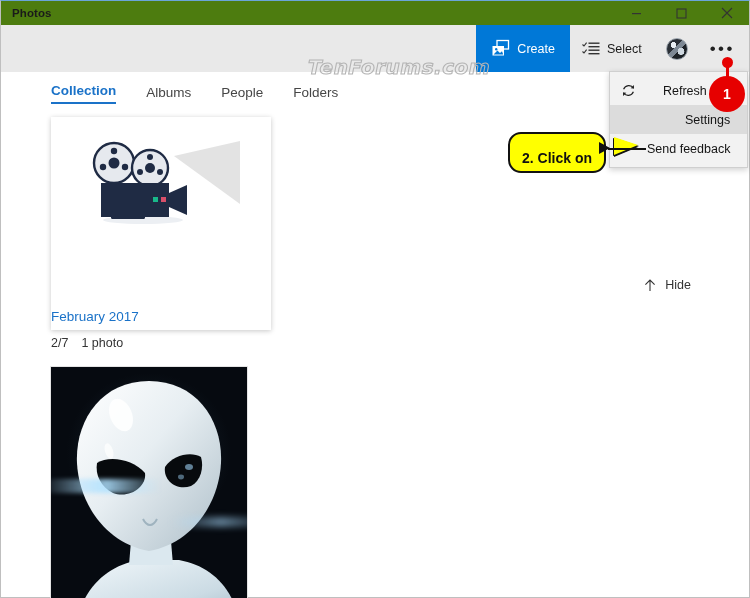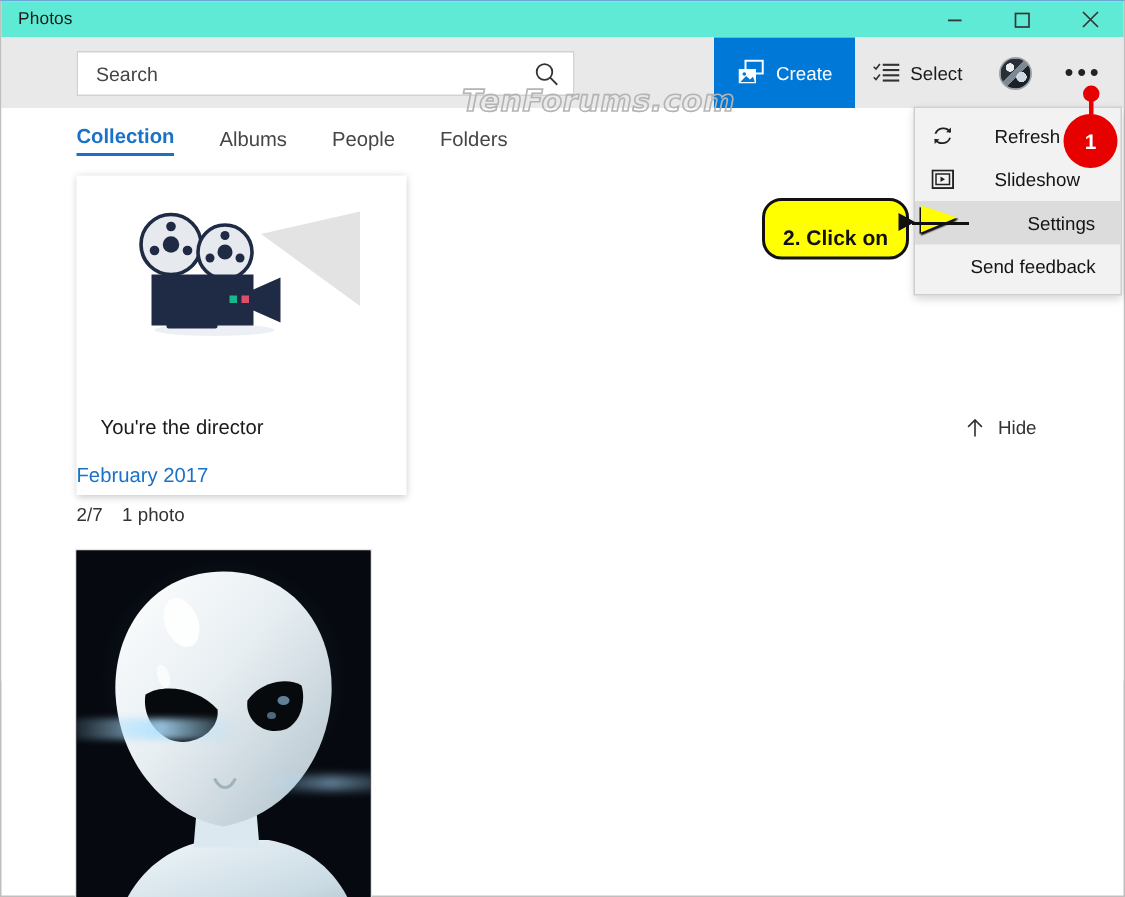--- a/index.html
+++ b/index.html
@@ -14,22 +14,22 @@
     width: 750px; height: 598px;
     background: #ffffff;
     border: 1px solid #bfbfbf;
     border-top: 1px solid #6aa5d8;
   }
 
   
   .titlebar {
     position: absolute; left: 0; top: 0;
     width: 748px; height: 24px;
-    background: #5eead4;
-    display: flex; align-items: center;
+    background: #4d7c0f;
+    display: flex; align-items: center; font-weight: bold;
   }
   .app-title {
     font-size: 11.5px; color: #1a1a1a;
     margin-left: 11px; letter-spacing: .1px;
   }
   .winbtns { position: absolute; right: 0; top: 0; display: flex; height: 24px; }
   .winbtn {
     width: 45px; height: 24px;
     display: flex; align-items: center; justify-content: center;
     color: #333;
@@ -274,29 +274,20 @@
       <div class="winbtn">
         <svg width="12" height="12" viewBox="0 0 12 12">
           <path d="M1 1 L11 11 M11 1 L1 11" stroke="#333" stroke-width="1.1" fill="none"></path>
         </svg>
       </div>
     </div>
   </div>
 
   <div class="toolbar">
 
-    <div class="searchbox">
-      <input type="text" placeholder="Search" style="">
-      <span class="search-ico">
-        <svg width="17" height="17" viewBox="0 0 17 17">
-          <circle cx="7" cy="7" r="5.2" fill="none" stroke="#333" stroke-width="1.2"></circle>
-          <path d="M10.8 10.8 L15.5 15.5" stroke="#333" stroke-width="1.2" fill="none"></path>
-        </svg>
-      </span>
-    </div>
 
     <div class="tb-right">
 
       <div class="tb-item create">
         <svg width="19" height="19" viewBox="0 0 19 19">
           <rect x="6" y="1.5" width="11.5" height="8.5" fill="none" stroke="#ffffff" stroke-width="1.3"></rect>
           <rect x="1.5" y="7" width="11.5" height="9.5" fill="#ffffff"></rect>
           <circle cx="5.2" cy="10.3" r="1.2" fill="#0078d7"></circle>
           <path d="M2.6 15.6 L6.4 11.6 L9 14 L11 12.2 L12.2 15.6 Z" fill="#0078d7"></path>
         </svg>
@@ -350,21 +341,20 @@
           <circle cx="63" cy="29" r="5" fill="#1f2b44"></circle>
           <circle cx="63" cy="18" r="3" fill="#1f2b44"></circle>
           <circle cx="73" cy="33" r="3" fill="#1f2b44"></circle>
           <circle cx="53" cy="33" r="3" fill="#1f2b44"></circle>
           <path d="M14 44 h68 v10 l18 -8 v30 l-18 -8 v10 h-68 z" fill="#1f2b44"></path>
           <rect x="24" y="72" width="34" height="8" rx="1.5" fill="#1f2b44"></rect>
           <rect x="66" y="58" width="5" height="5" fill="#19b88a"></rect>
           <rect x="74" y="58" width="5" height="5" fill="#d8506a"></rect>
         </svg>
       </div>
-      <div class="card-title">You're the director</div>
     </div>
 
     <div class="hide-btn">
       <svg width="12" height="13" viewBox="0 0 12 13">
         <path d="M6 1 V12 M1.4 5.6 L6 1 L10.6 5.6" stroke="#333" stroke-width="1.1" fill="none"></path>
       </svg>
       <span>Hide</span>
     </div>
 
     <div class="date-head">February 2017</div>
@@ -411,30 +401,20 @@
       <span class="mi-ico">
         <svg width="15" height="15" viewBox="0 0 15 15">
           <path d="M12.6 5.2 A5.6 5.6 0 0 0 2.6 6.2" fill="none" stroke="#222" stroke-width="1.2"></path>
           <path d="M2.4 9.8 A5.6 5.6 0 0 0 12.4 8.8" fill="none" stroke="#222" stroke-width="1.2"></path>
           <path d="M12.9 2 L13 5.4 L9.7 5.2 Z" fill="#222"></path>
           <path d="M2.1 13 L2 9.6 L5.3 9.8 Z" fill="#222"></path>
         </svg>
       </span>
       <span class="mi-label">Refresh</span>
     </div>
-    <div class="menu-item">
-      <span class="mi-ico">
-        <svg width="15" height="13" viewBox="0 0 15 13">
-          <rect x="0.6" y="0.6" width="13.8" height="11.8" fill="none" stroke="#222" stroke-width="1.3"></rect>
-          <rect x="3" y="3" width="9" height="7" fill="none" stroke="#222" stroke-width="1"></rect>
-          <path d="M6 4.6 L9 6.5 L6 8.4 Z" fill="#222"></path>
-        </svg>
-      </span>
-      <span class="mi-label">Slideshow</span>
-    </div>
     <div class="menu-item highlight">
       <span class="mi-label indent">Settings</span>
     </div>
     <div class="menu-item">
       <span class="mi-label indent">Send feedback</span>
     </div>
   </div>
 
   <div class="pin">
     <div class="dot"></div>

